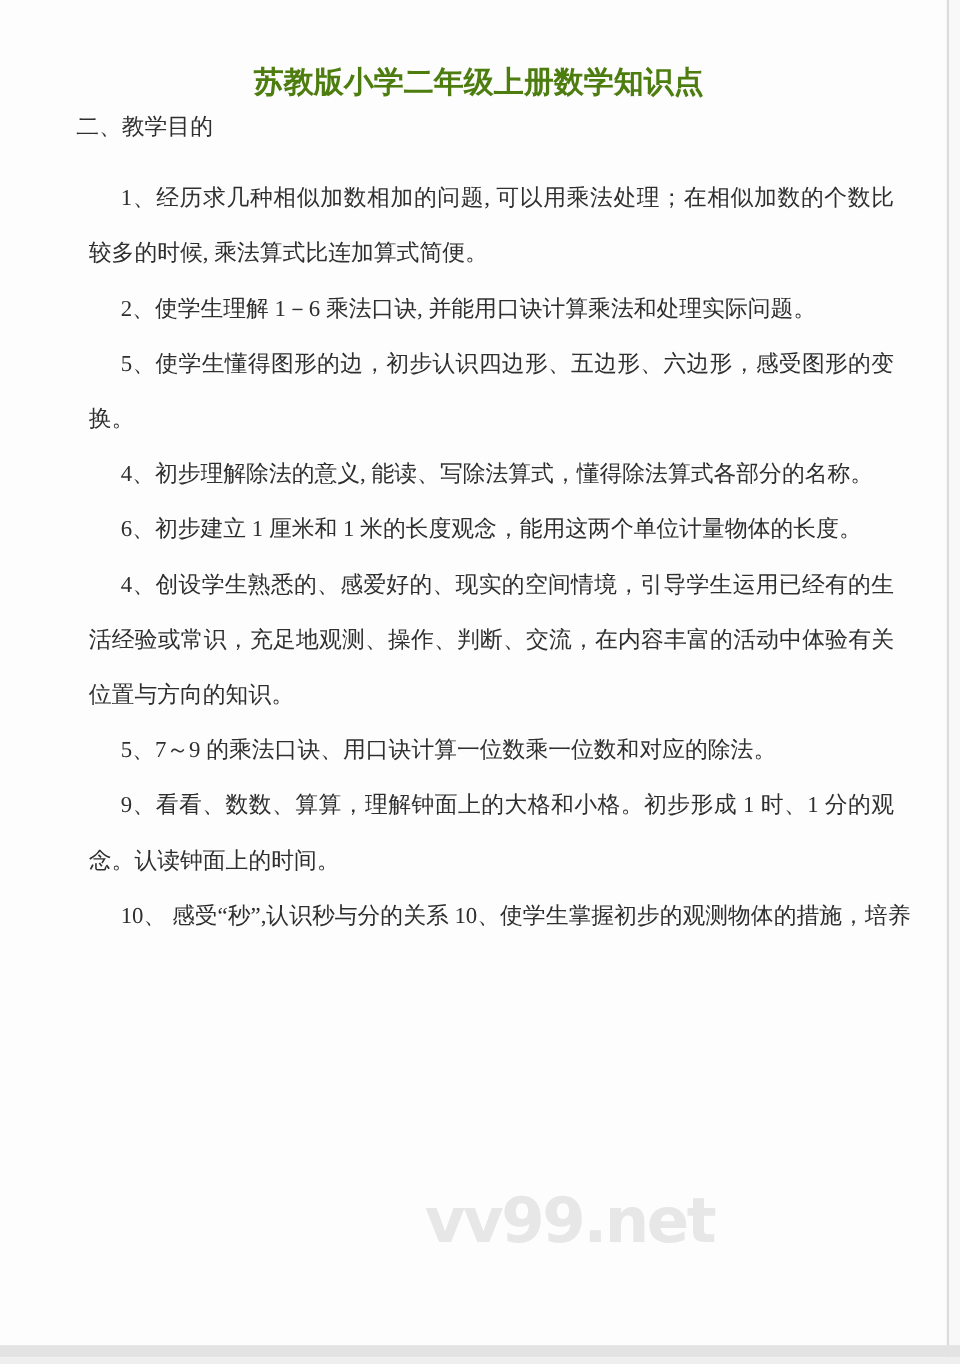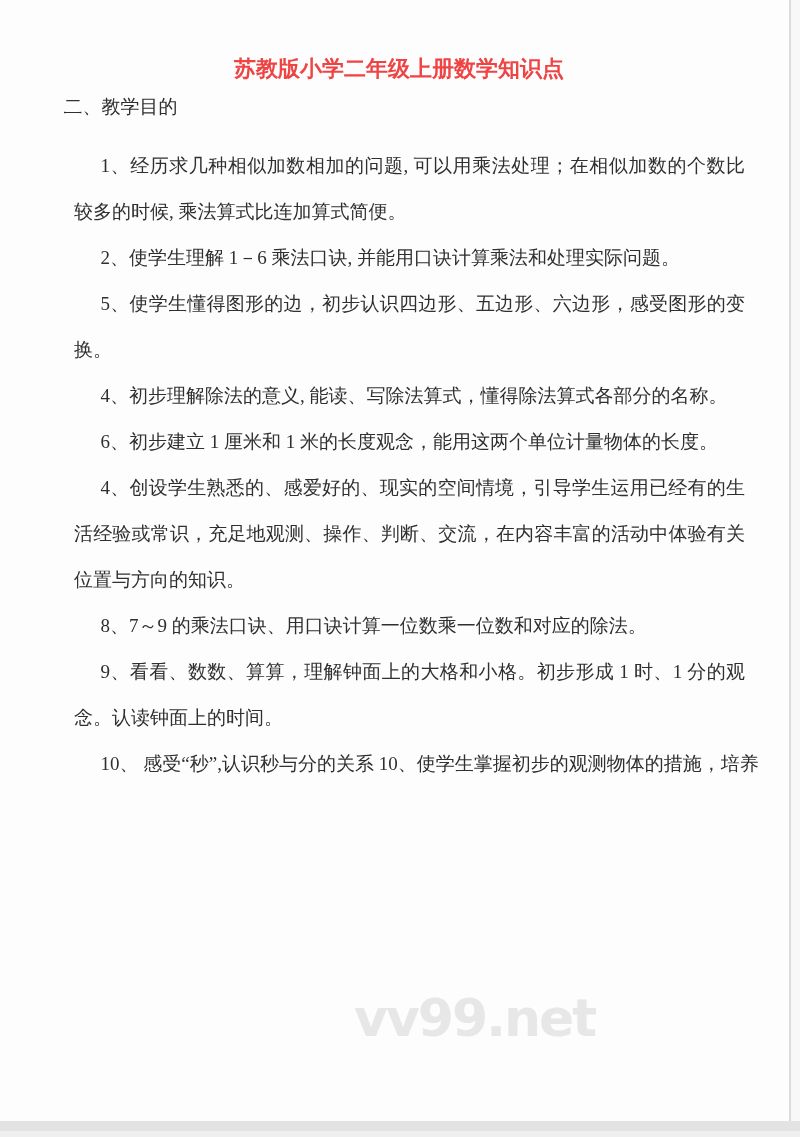--- a/index.html
+++ b/index.html
@@ -37,24 +37,24 @@
     font-family: "Liberation Serif", "DejaVu Serif", serif;
     font-size: 19px;
     line-height: 46px;
     color: #2f2f2f;
     text-align: justify;
   }
   .title {
     margin: 54px 0 0 0;
     font-family: "Liberation Sans", "DejaVu Sans", sans-serif;
     font-weight: 700;
-    font-size: 22px;
+    font-size: 25px;
     line-height: 30px;
     text-align: center;
-    color: #ef4444;
+    color: #4d7c0f;
   }
   p { margin: 0; }
   .sec-heading-1 { margin-top: 33px; text-indent: 1.3em; }
   .sec-heading-2 { text-indent: 0.55em; }
   .goals { margin-top: 13px; }
   .goal { text-indent: 1.4em; margin-left: 21px; }
   .goal.nowrap { white-space: nowrap; }
   .right-edge-line {
     position: absolute;
     left: 789px; top: 0;
@@ -99,21 +99,21 @@
 
     <p class="sec-heading-2">二、教学目的</p>
 
     <div class="goals">
       <p class="goal">1、经历求几种相似加数相加的问题, 可以用乘法处理；在相似加数的个数比较多的时候, 乘法算式比连加算式简便。</p>
       <p class="goal">2、使学生理解 1－6 乘法口诀, 并能用口诀计算乘法和处理实际问题。</p>
       <p class="goal">5、使学生懂得图形的边，初步认识四边形、五边形、六边形，感受图形的变换。</p>
       <p class="goal">4、初步理解除法的意义, 能读、写除法算式，懂得除法算式各部分的名称。</p>
       <p class="goal">6、初步建立 1 厘米和 1 米的长度观念，能用这两个单位计量物体的长度。</p>
       <p class="goal">4、创设学生熟悉的、感爱好的、现实的空间情境，引导学生运用已经有的生活经验或常识，充足地观测、操作、判断、交流，在内容丰富的活动中体验有关位置与方向的知识。</p>
-      <p class="goal">8、7～9 的乘法口诀、用口诀计算一位数乘一位数和对应的除法。</p>
+      <p class="goal">5、7～9 的乘法口诀、用口诀计算一位数乘一位数和对应的除法。</p>
       <p class="goal">9、看看、数数、算算，理解钟面上的大格和小格。初步形成 1 时、1 分的观念。认读钟面上的时间。</p>
       <p class="goal nowrap">10、 感受“秒”,认识秒与分的关系 10、使学生掌握初步的观测物体的措施，培养</p>
     </div>
 
   </div>
 
   <div class="right-edge-line"></div>
   <div class="right-margin-area"></div>
   <div class="bottom-band-dark"></div>
   <div class="bottom-band-light"></div>

